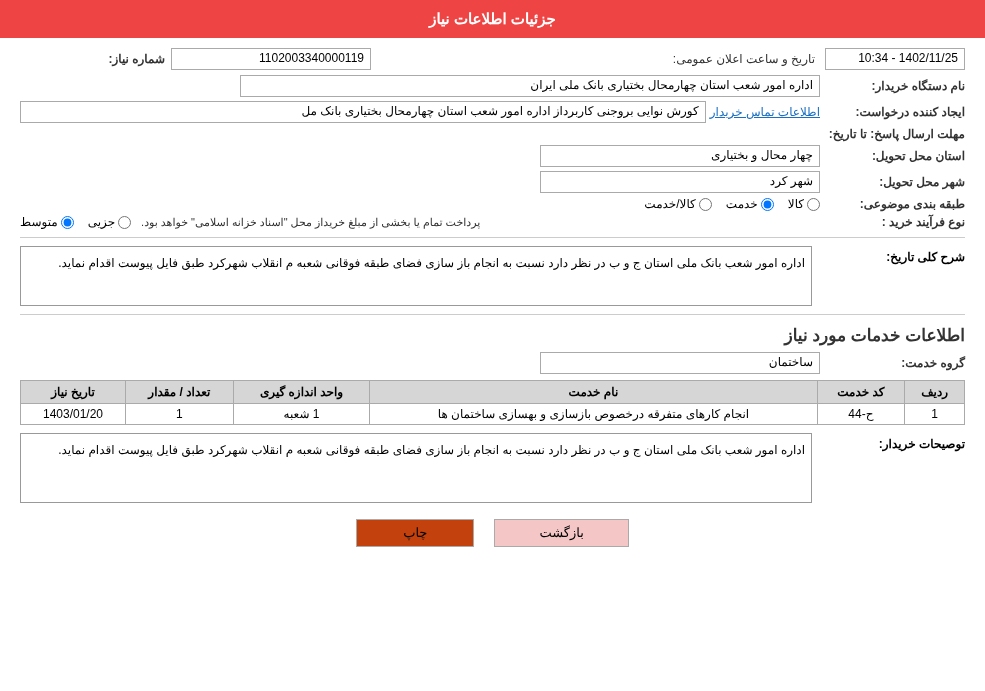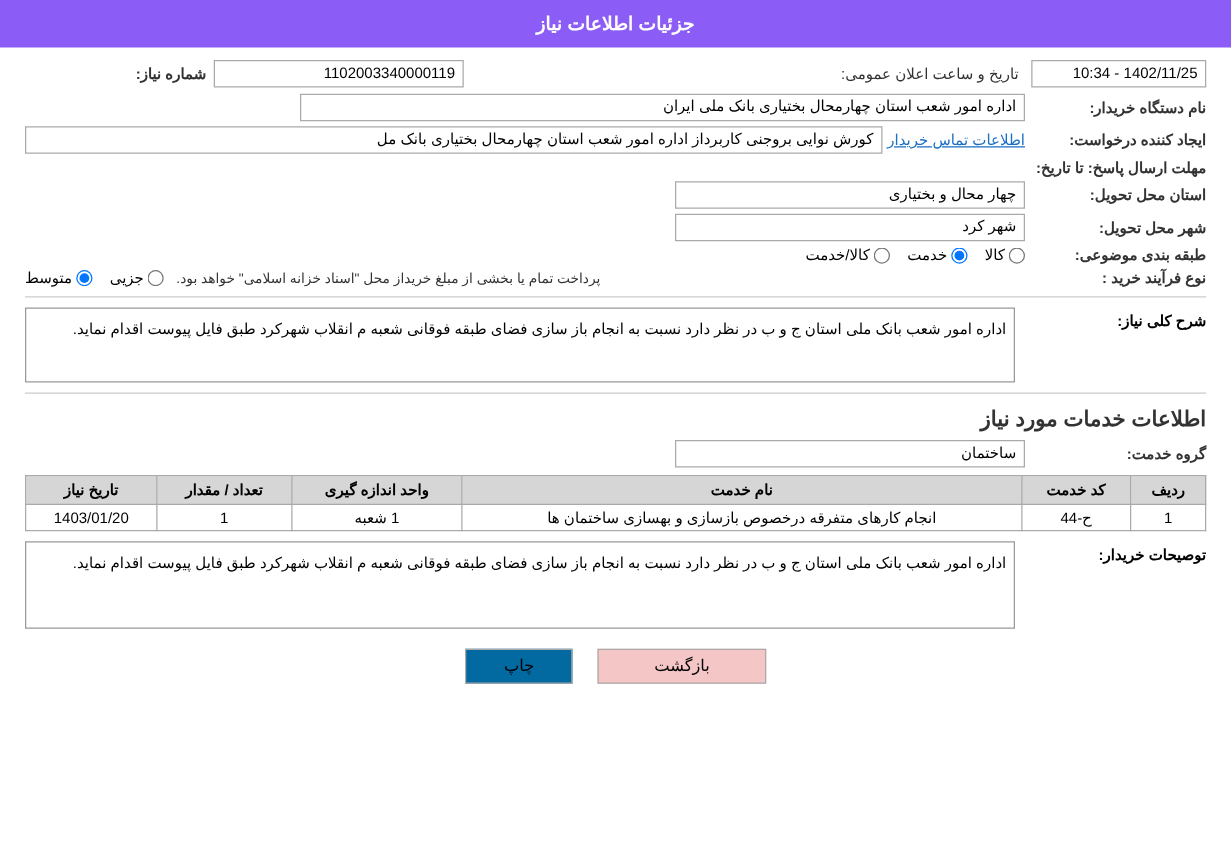--- a/index.html
+++ b/index.html
@@ -9,21 +9,21 @@
       background: #f0f0f0;
       direction: rtl;
     }
     .page-wrapper {
       width: 985px;
       min-height: 691px;
       background: #fff;
       margin: 0 auto;
     }
     .header {
-      background: #8b5cf6;
+      background: #ef4444;
       color: #fff;
       text-align: center;
       padding: 10px 0;
       font-size: 15px;
       font-weight: bold;
     }
     .content {
       padding: 10px 20px;
     }
     .section-title {
@@ -98,23 +98,23 @@
       width: 100%;
     }
     .buttons-row {
       display: flex;
       justify-content: center;
       gap: 20px;
       margin: 16px 0 10px 0;
       flex-direction: row-reverse;
     }
     .btn-print {
-      background: #0369a1;
-      border: 1px solid #aaa;
-      padding: 5px 30px;
+      background: #c2410c;
+      border: 1px solid #aaa;
+      padding: 5px 46px;
       cursor: pointer;
       font-size: 13px;
       font-family: Tahoma;
     }
     .btn-back {
       background: #f5c6c6;
       border: 1px solid #aaa;
       padding: 5px 44px;
       cursor: pointer;
       font-size: 13px;
@@ -207,21 +207,21 @@
             <input type="radio" name="purchase" style="">
           </div>
         </div>
         <span class="purchase-note">پرداخت تمام یا بخشی از مبلغ خریداز محل "اسناد خزانه اسلامی" خواهد بود.</span>
       </div>
     </div>
 
     <hr class="divider">
 
     <div style="display:flex; margin-bottom: 8px; gap: 8px;">
-      <div style="width:145px; text-align:right; font-weight:bold; padding-left:6px; padding-top:4px;">شرح کلی نیاز:</div>
+      <div style="width:145px; text-align:right; font-weight:bold; padding-left:6px; padding-top:4px;">شرح کلی تاریخ:</div>
       <div class="description-box" style="flex:1;">اداره امور شعب بانک ملی استان ج و ب در نظر دارد نسبت به انجام باز سازی فضای طبقه فوقانی شعبه م انقلاب شهرکرد طبق فایل پیوست اقدام نماید.</div>
     </div>
 
     <hr class="divider">
 
     <div class="section-title">اطلاعات خدمات مورد نیاز</div>
 
     <div class="main-row" style="margin-bottom: 6px;">
       <span class="main-label">گروه خدمت:</span>
       <div class="input-box" style="width:280px;">ساختمان</div>

